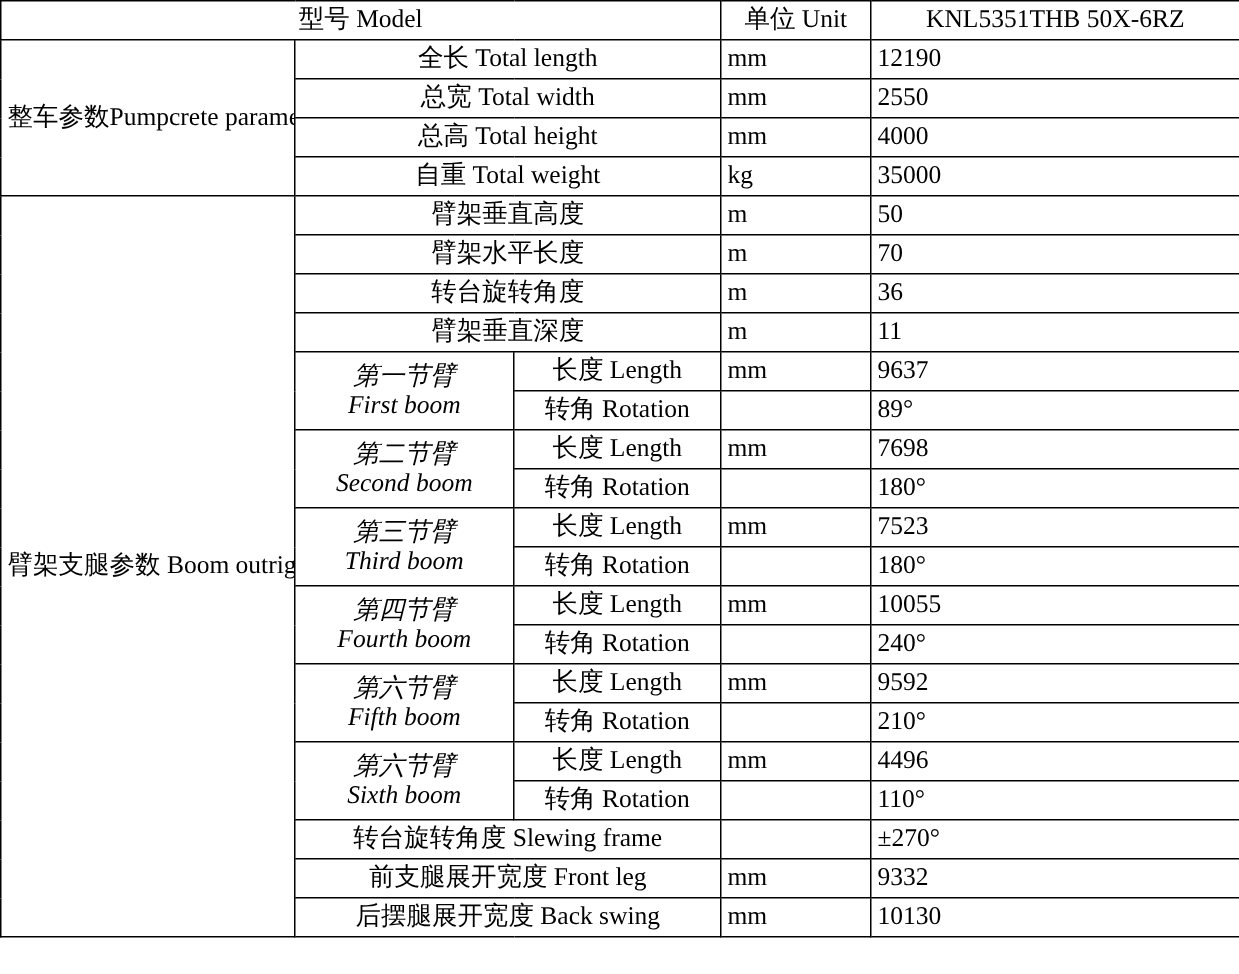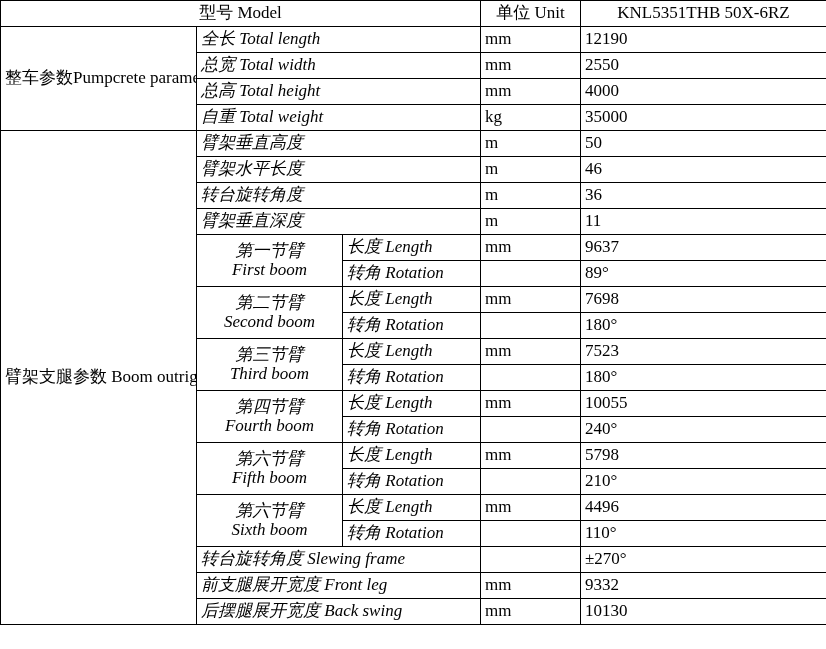--- a/index.html
+++ b/index.html
@@ -22,21 +22,21 @@
   }
   #spec-table td {
     border: 1px solid #000000;
     font-size: 17px;
     line-height: 1.1;
     padding: 2px 4px;
     vertical-align: middle;
     white-space: nowrap;
     overflow: hidden;
   }
-  .c-label { text-align: left; padding-left: 6px; font-style: italic; }
+  .c-label { text-align: center; padding-left: 6px; }
   .c-center { text-align: left; }
   .c-group {
     text-align: center;
     font-size: 17px;
     line-height: 1.35;
     white-space: normal;
   }
   .c-sub {
     text-align: center;
     font-size: 17px;
@@ -89,21 +89,21 @@
 
     <tr class="row-h">
       <td rowspan="19" class="c-group">臂架支腿参数 Boom outrigger parameters</td>
       <td colspan="2" class="c-label">臂架垂直高度</td>
       <td class="c-center">m</td>
       <td class="c-center">50</td>
     </tr>
     <tr class="row-h">
       <td colspan="2" class="c-label">臂架水平长度</td>
       <td class="c-center">m</td>
-      <td class="c-center">46</td>
+      <td class="c-center">70</td>
     </tr>
     <tr class="row-h">
       <td colspan="2" class="c-label">转台旋转角度</td>
       <td class="c-center">m</td>
       <td class="c-center">36</td>
     </tr>
     <tr class="row-h">
       <td colspan="2" class="c-label">臂架垂直深度</td>
       <td class="c-center">m</td>
       <td class="c-center">11</td>
@@ -169,21 +169,21 @@
       <td class="c-center">240°</td>
     </tr>
 
     <tr class="row-h">
       <td rowspan="2" class="c-sub">
         <span class="cell-inner">第六节臂</span>
         <span class="cell-inner">Fifth boom</span>
       </td>
       <td class="c-label">长度 Length</td>
       <td class="c-center">mm</td>
-      <td class="c-center">5798</td>
+      <td class="c-center">9592</td>
     </tr>
     <tr class="row-h">
       <td class="c-label">转角 Rotation</td>
       <td class="c-center"></td>
       <td class="c-center">210°</td>
     </tr>
 
     <tr class="row-h">
       <td rowspan="2" class="c-sub">
         <span class="cell-inner">第六节臂</span>

